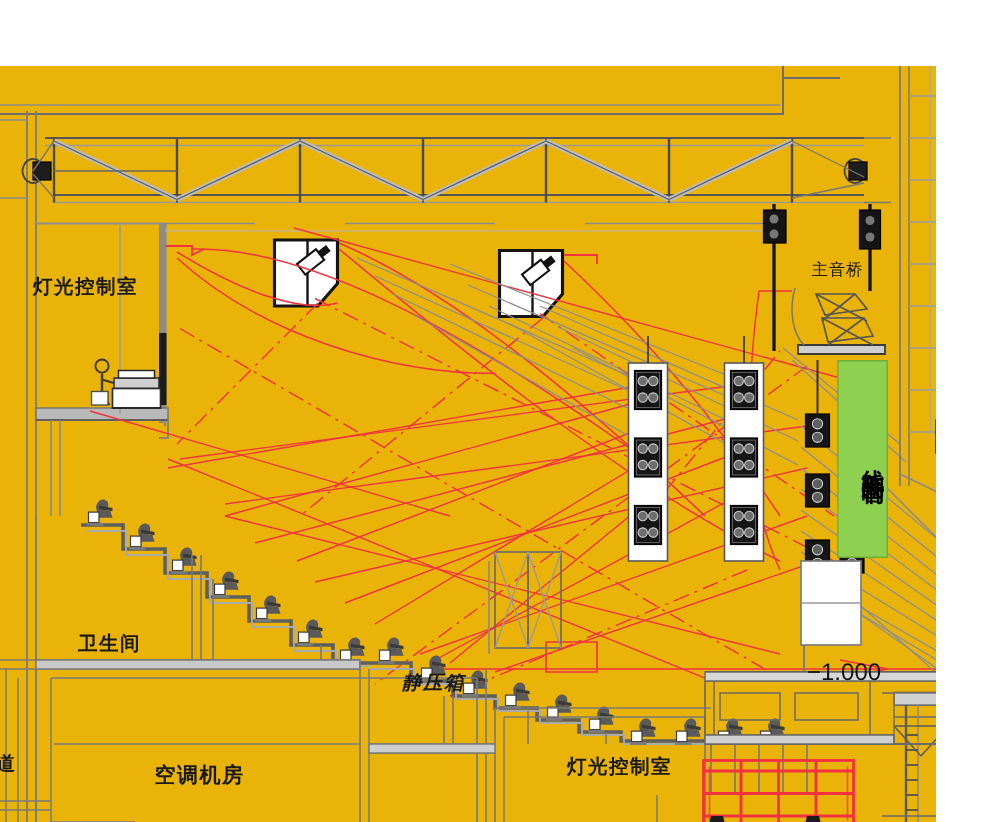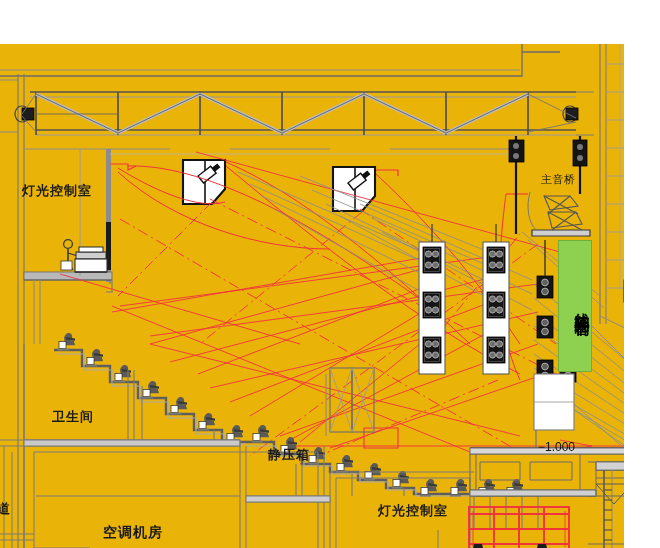--- a/index.html
+++ b/index.html
@@ -7,21 +7,21 @@
   body{font-family:"Liberation Sans","DejaVu Sans",sans-serif;}
   #stage{position:relative;width:624px;height:548px;background:#eab308;overflow:hidden;margin-top:44px;}
   #stage svg{position:absolute;left:0;top:0;}
   .lbl{position:absolute;color:#1a1a1a;font-size:13px;font-weight:600;letter-spacing:1px;
        font-family:"DejaVu Sans","Liberation Sans",sans-serif;white-space:nowrap;}
   .lbl-sm{font-size:11px;letter-spacing:0.5px;font-weight:500;}
   .vlabel{position:absolute;background:#8ED04F;border:1px solid #6fae38;color:#000;
           font-size:15px;font-weight:700;line-height:1.08;text-align:center;
           writing-mode:vertical-rl;text-orientation:upright;letter-spacing:2px;
           padding:4px 1px;font-family:"DejaVu Sans","Liberation Sans",sans-serif;}
-  .elev{position:absolute;font-size:12px;color:#111;font-family:"Liberation Sans",sans-serif;}
+  .elev{position:absolute;font-size:16px;color:#111;font-family:"Liberation Sans",sans-serif;}
 </style>
 </head>
 <body>
 
 <div id="stage">
 
   <svg width="660" height="548" viewBox="0 0 660 548">
 
     <defs>
       <g id="seatfig">
@@ -499,23 +499,23 @@
     </g>
 
     <g>
       <rect x="534" y="330" width="40" height="56" fill="#ffffff" stroke="#7a7a7a" stroke-width="1.1"></rect>
       <path d="M534,358 L574,358" stroke="#9a9a9a" stroke-width="0.9"></path>
     </g>
 
   </svg>
 
   <div class="lbl" style="left:22px;  top:138px;">灯光控制室</div>
-  <div class="lbl" style="left:52px;  top:364px;">卫生间</div>
-  <div class="lbl" style="left:103px; top:480px; font-size:14px;">空调机房</div>
-  <div class="lbl" style="left:268px; top:402px;">静压箱</div>
+  <div class="lbl" style="left:52px;  top:376px;">卫生间</div>
+  <div class="lbl" style="left:103px; top:464px; font-size:14px;">空调机房</div>
+  <div class="lbl" style="left:268px; top:402px;font-style:italic;">静压箱</div>
   <div class="lbl" style="left:378px; top:458px;">灯光控制室</div>
   <div class="lbl" style="left:-3px;  top:456px;">道</div>
   <div class="lbl lbl-sm" style="left:541px; top:128px;">主音桥</div>
 
   <div class="vlabel" style="left:558px; top:196px; width:30px; height:122px;">线阵列音响</div>
 
   <div class="elev" style="left:538px; top:396px;">−1.000</div>
 
 </div>
 

